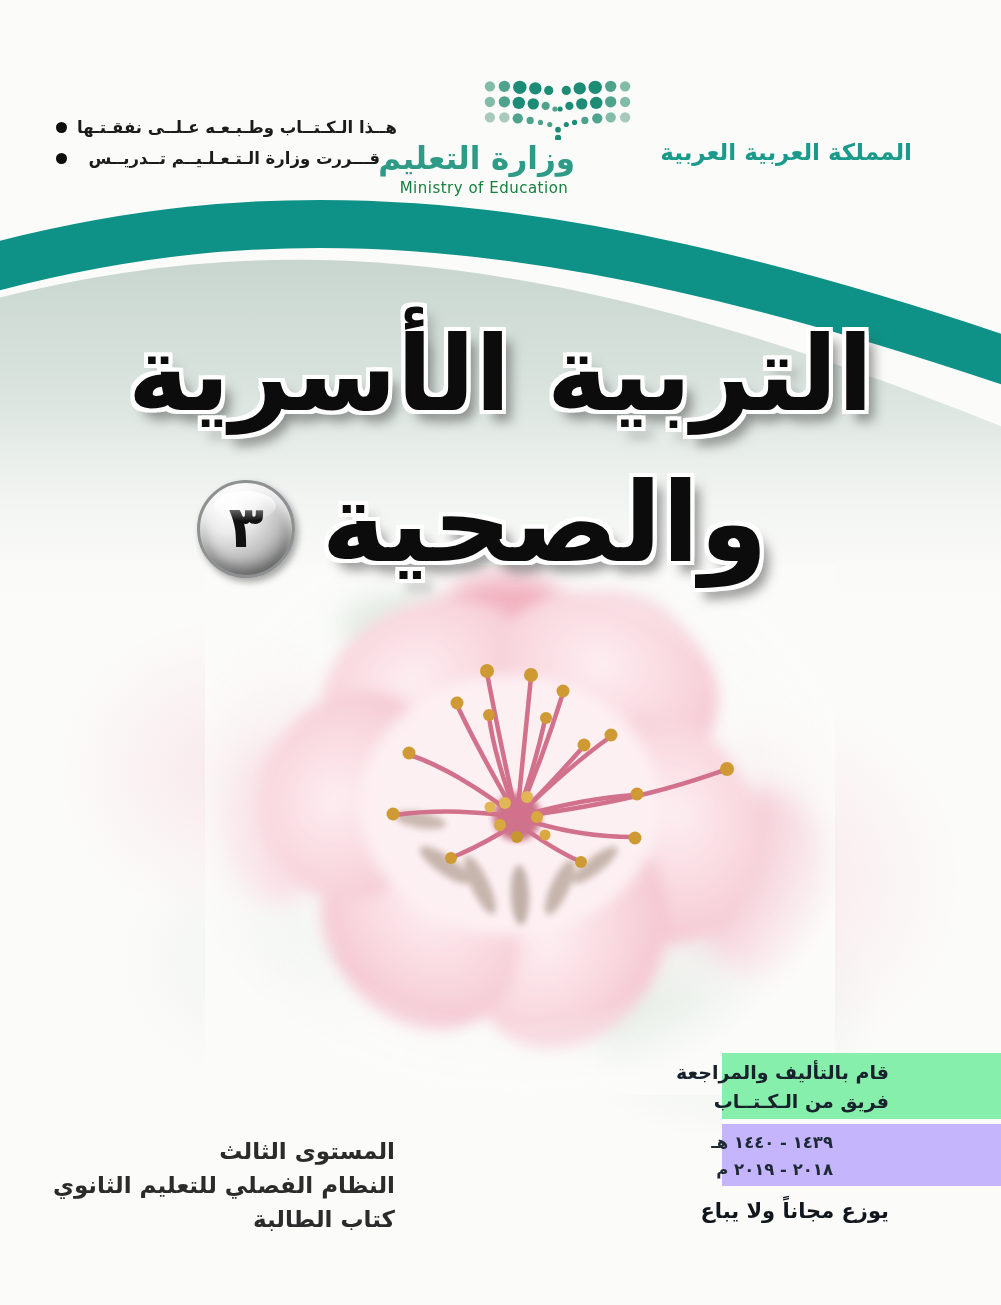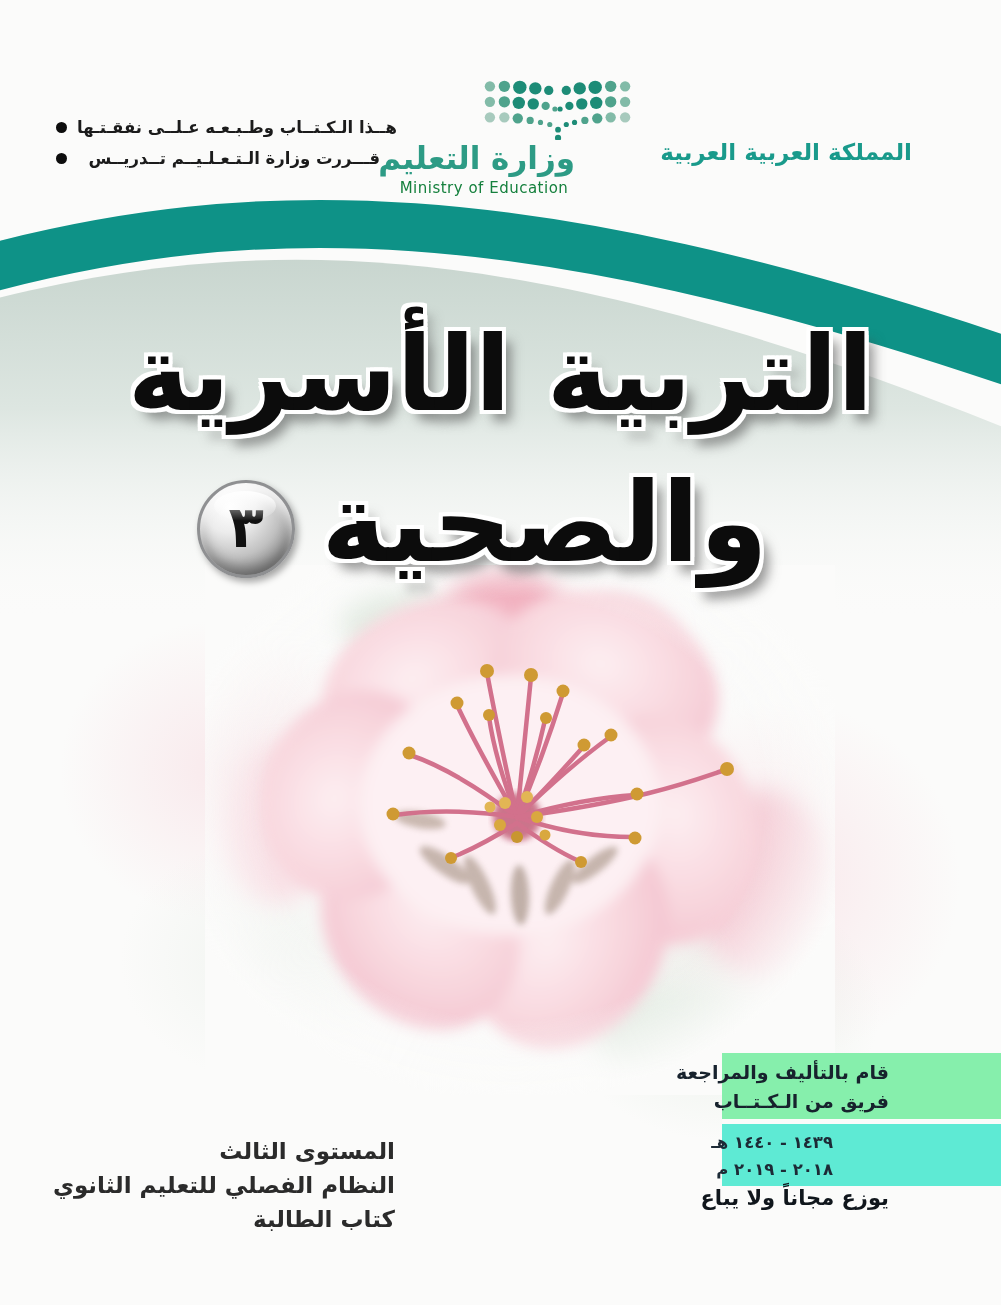--- a/index.html
+++ b/index.html
@@ -90,26 +90,26 @@
   
   .info-box{position:absolute;left:722px;top:1053px;width:279px;}
   .band{direction:rtl;box-sizing:border-box;}
   .band-gray{
     height:66px;background:#86efac;padding:5px 112px 0 4px;
     font-size:19px;font-weight:bold;color:#17222d;line-height:29px;
     text-align:right;white-space:nowrap;
   }
   .band-gap{height:5px;background:#fbfbfa;}
   .band-green{
-    height:62px;background:#5eead4;padding:5px 168px 0 2px;
+    height:62px;background:#c4b5fd;padding:5px 168px 0 2px;
     font-size:16.5px;font-weight:bold;color:#1d2a36;line-height:27px;
     text-align:right;white-space:nowrap;
   }
   .free-dist{
-    direction:rtl;text-align:right;padding-right:112px;
+    margin-top:13px;direction:rtl;text-align:right;padding-right:112px;
     font-size:21px;font-weight:bold;color:#10161c;white-space:nowrap;
   }
 </style>
 </head>
 <body>
 
 <div class="page">
 
   <svg class="swoosh" viewBox="0 0 1001 1305" aria-hidden="true">
     <defs>

